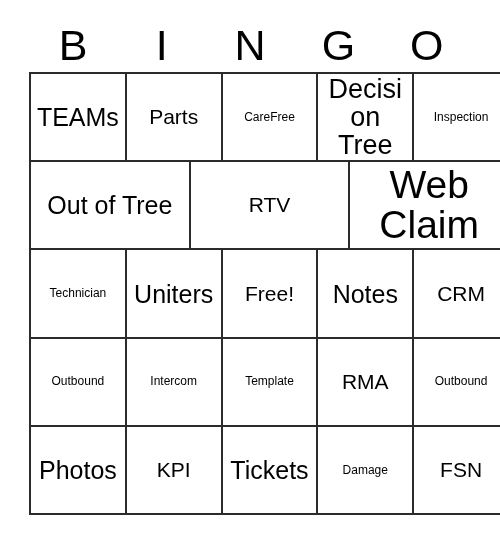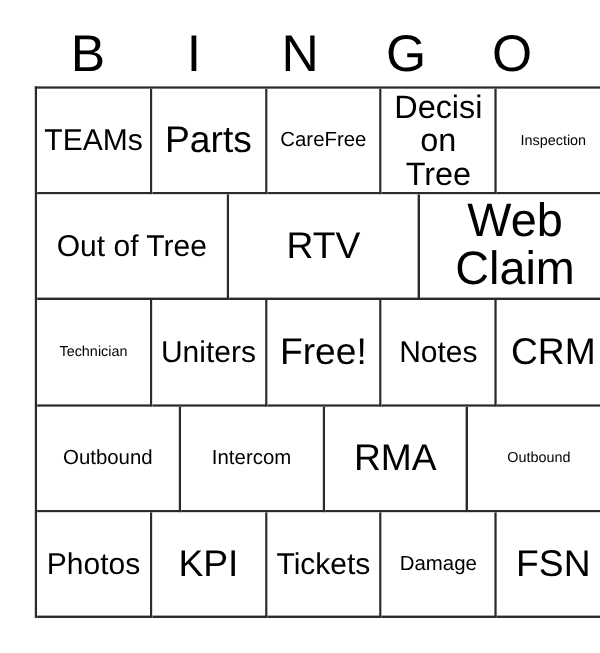--- a/index.html
+++ b/index.html
@@ -79,25 +79,25 @@
     display: block;
     width: 100%;
     line-height: 1.04;
     font-weight: 400;
     color: #000;
     word-break: normal;
     overflow-wrap: break-word;
   }
 
   
-  .fs-xxl { font-size: 31px; }
+  .fs-xxl { font-size: 21px; }
   .fs-xl  { font-size: 39px; }
   .fs-l   { font-size: 25px; }
   .fs-m   { font-size: 27px; }
-  .fs-s   { font-size: 17px; }
+  .fs-s   { font-size: 12px; }
   .fs-xs  { font-size: 12px; }
 </style>
 </head>
 <body>
 
 <div id="bingo-card">
 
   <div id="header-row">
     <div class="header-cell">B</div>
     <div class="header-cell">I</div>
@@ -157,20 +157,23 @@
     </div>
 
     <div class="grid-row">
       <div class="grid-cell">
           <span class="cell-text fs-s">Outbound</span>
         </div>
       <div class="grid-cell">
           <span class="cell-text fs-s">Intercom</span>
         </div>
       <div class="grid-cell">
+          <span class="cell-text fs-s">Template</span>
+        </div>
+      <div class="grid-cell">
           <span class="cell-text fs-xxl">RMA</span>
         </div>
       <div class="grid-cell">
           <span class="cell-text fs-xs">Outbound</span>
         </div>
     </div>
 
     <div class="grid-row">
       <div class="grid-cell">
           <span class="cell-text fs-l">Photos</span>

